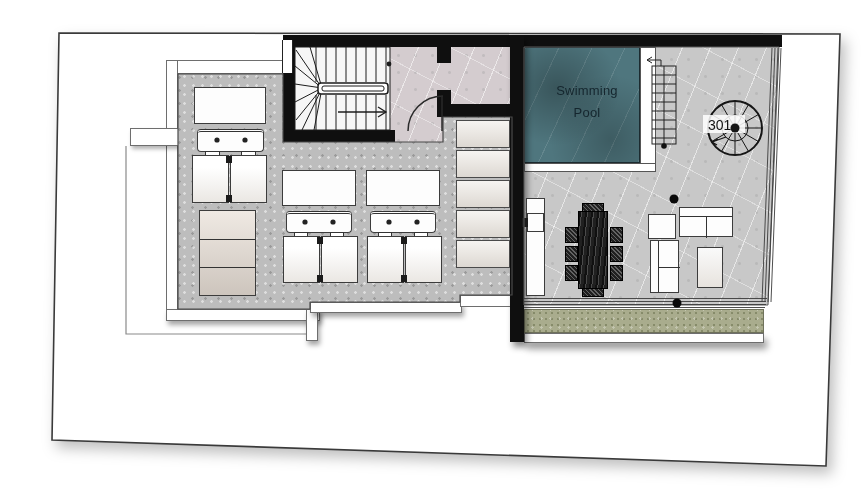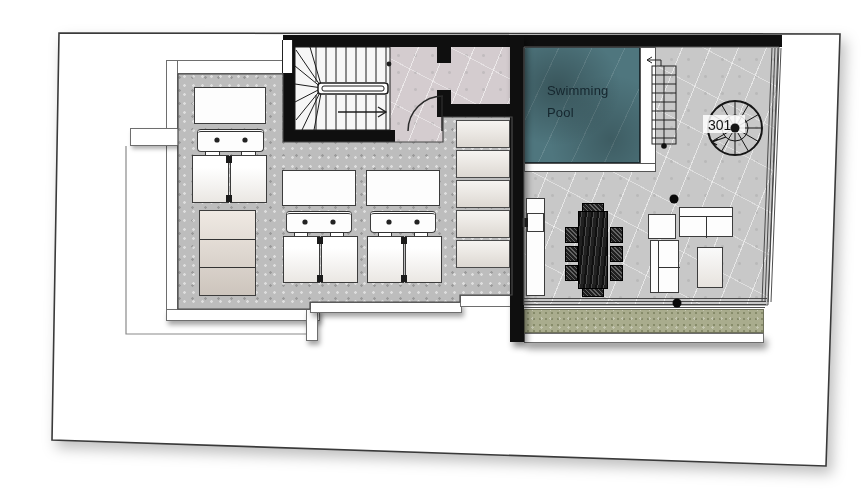--- a/index.html
+++ b/index.html
@@ -25,21 +25,21 @@
   .grass-tex{background-image:
       radial-gradient(rgba(70,78,40,.35) 1px, transparent 1.4px),
       radial-gradient(rgba(255,255,255,.3) 1px, transparent 1.3px);
       background-size:6px 6px,9px 9px;background-position:0 0,3px 4px;}
   .pool-tex{background-image:
       radial-gradient(ellipse at 28% 35%, rgba(0,0,0,.28), transparent 55%),
       radial-gradient(ellipse at 75% 80%, rgba(0,0,0,.22), transparent 50%),
       repeating-linear-gradient(115deg, rgba(255,255,255,.12) 0 1px, transparent 1px 30px);}
   .wood{background-color:#1b1b1b;background-image:repeating-linear-gradient(96deg,#101010 0 2px,#4a4a4a 2px 3px,#202020 3px 6px);border:1px solid #000;}
   .chair{position:absolute;box-sizing:border-box;background-color:#202020;background-image:repeating-linear-gradient(45deg,rgba(255,255,255,.3) 0 1px,transparent 1px 3px);border:1px solid #000;}
-  .pool-label{color:#15262e;font-size:13px;line-height:1.7;letter-spacing:.2px;}
+  .pool-label{color:#15262e;font-size:13px;line-height:1.7;letter-spacing:.2px;text-align:center;}
   svg text{font-family:"Liberation Sans",sans-serif;}
 </style>
 </head>
 <body>
 
 <div class="stage">
 
   <svg class="abs" style="left:0;top:0;" width="867" height="492" viewBox="0 0 867 492">
     <polygon points="59,33 840,34 826,466 52,440" fill="#ffffff" stroke="#3a3a3a" stroke-width="1.6" style="filter:drop-shadow(5px 7px 7px rgba(0,0,0,0.25));"></polygon>
     <polyline points="126,146 126,334 307,334" fill="none" stroke="#8a8a8a" stroke-width="1.2"></polyline>

